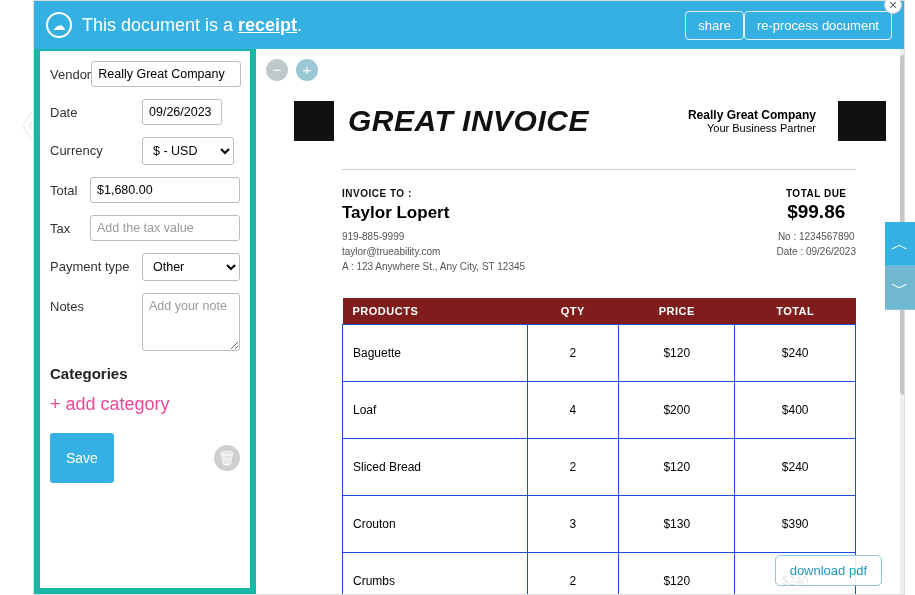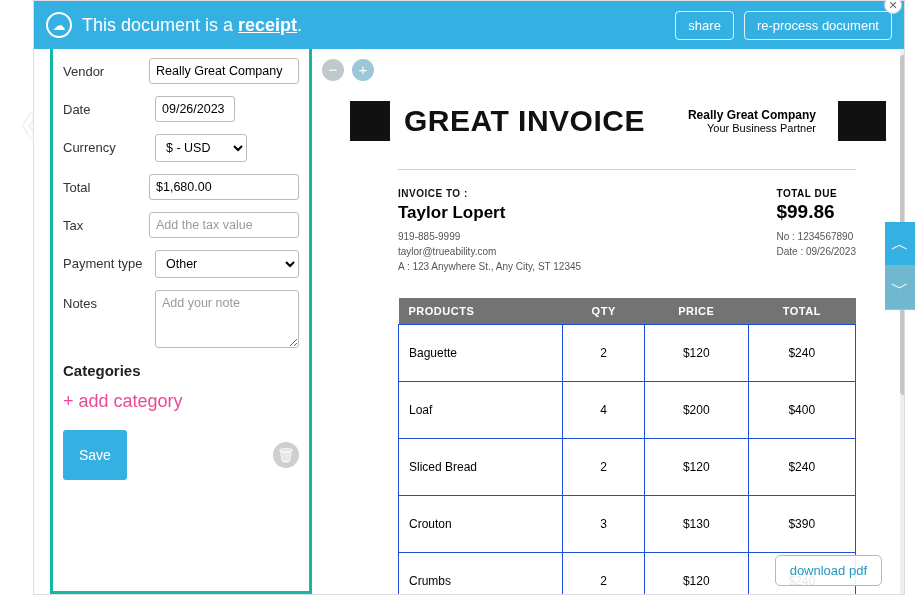--- a/index.html
+++ b/index.html
@@ -71,40 +71,39 @@
     align-items: center;
     justify-content: center;
     font-size: 13px;
   }
   .receipt-word {
     text-decoration: underline;
     font-weight: bold;
   }
   .topbar-right {
     display: flex;
-    gap: 10px;
   }
   .topbar-btn {
     border: 1px solid rgba(255,255,255,0.85);
     border-radius: 4px;
     color: #fff;
     background: transparent;
     padding: 6px 12px;
     font-size: 13px;
     cursor: pointer;
   }
   .content {
     display: flex;
     flex: 1;
     overflow: hidden;
   }
   .form-panel {
-    width: 262px;
-    border: 3px solid #14b8a6;
-    margin: -4px 0 0 16px;
+    width: 222px;
+    border: 6px solid #14b8a6;
+    margin: -4px 0 0 0;
     padding: 10px 10px 10px 10px;
     position: relative;
   }
   .form-row {
     display: flex;
     align-items: flex-start;
     margin-bottom: 12px;
   }
   .form-row label {
     width: 92px;
@@ -232,20 +231,21 @@
   .inv-blackbox {
     width: 40px;
     height: 40px;
     background: #111;
   }
   .inv-title {
     font-size: 30px;
     font-weight: 900;
     letter-spacing: 0.5px;
     color: #111;
+    font-style: italic;
   }
   .inv-company-box {
     margin-left: auto;
     text-align: right;
     font-size: 11px;
     padding-right: 8px;
   }
   .inv-company-box .c1 { font-weight: bold; font-size: 12px; }
   .inv-black-right {
     width: 48px;
@@ -257,34 +257,34 @@
     border: none;
     border-top: 1.5px solid #cfcfcf;
   }
   .inv-meta {
     display: flex;
     justify-content: space-between;
     padding: 6px 30px 0 68px;
     font-size: 11px;
   }
   .inv-meta .left { }
-  .inv-meta .right { text-align: left; }
+  .inv-meta .right { text-align: center; }
   .inv-meta .label { font-size: 10px; letter-spacing: 0.5px; color: #111; font-weight: bold; }
   .inv-meta .name { font-size: 17px; font-weight: 800; margin: 4px 0 6px 0; }
   .inv-meta .due-label { font-size: 10px; font-weight: bold; letter-spacing: 0.5px; }
   .inv-meta .due-amt { font-size: 19px; font-weight: 800; margin: 2px 0 6px 0; }
   .inv-meta .small { color: #555; font-size: 10px; line-height: 1.5; }
   .inv-table {
     margin: 24px 30px 0 68px;
     border-collapse: collapse;
     width: calc(100% - 98px);
     font-size: 12px;
   }
   .inv-table thead th {
-    background: #737373;
+    background: #7f1d1d;
     color: #fff;
     text-align: left;
     padding: 7px 10px;
     font-size: 11px;
     font-weight: bold;
     letter-spacing: 0.5px;
   }
   .inv-table thead th.r, .inv-table tbody td.r { text-align: center; }
   .inv-table tbody td {
     border: 1px solid #1d4ed8;

